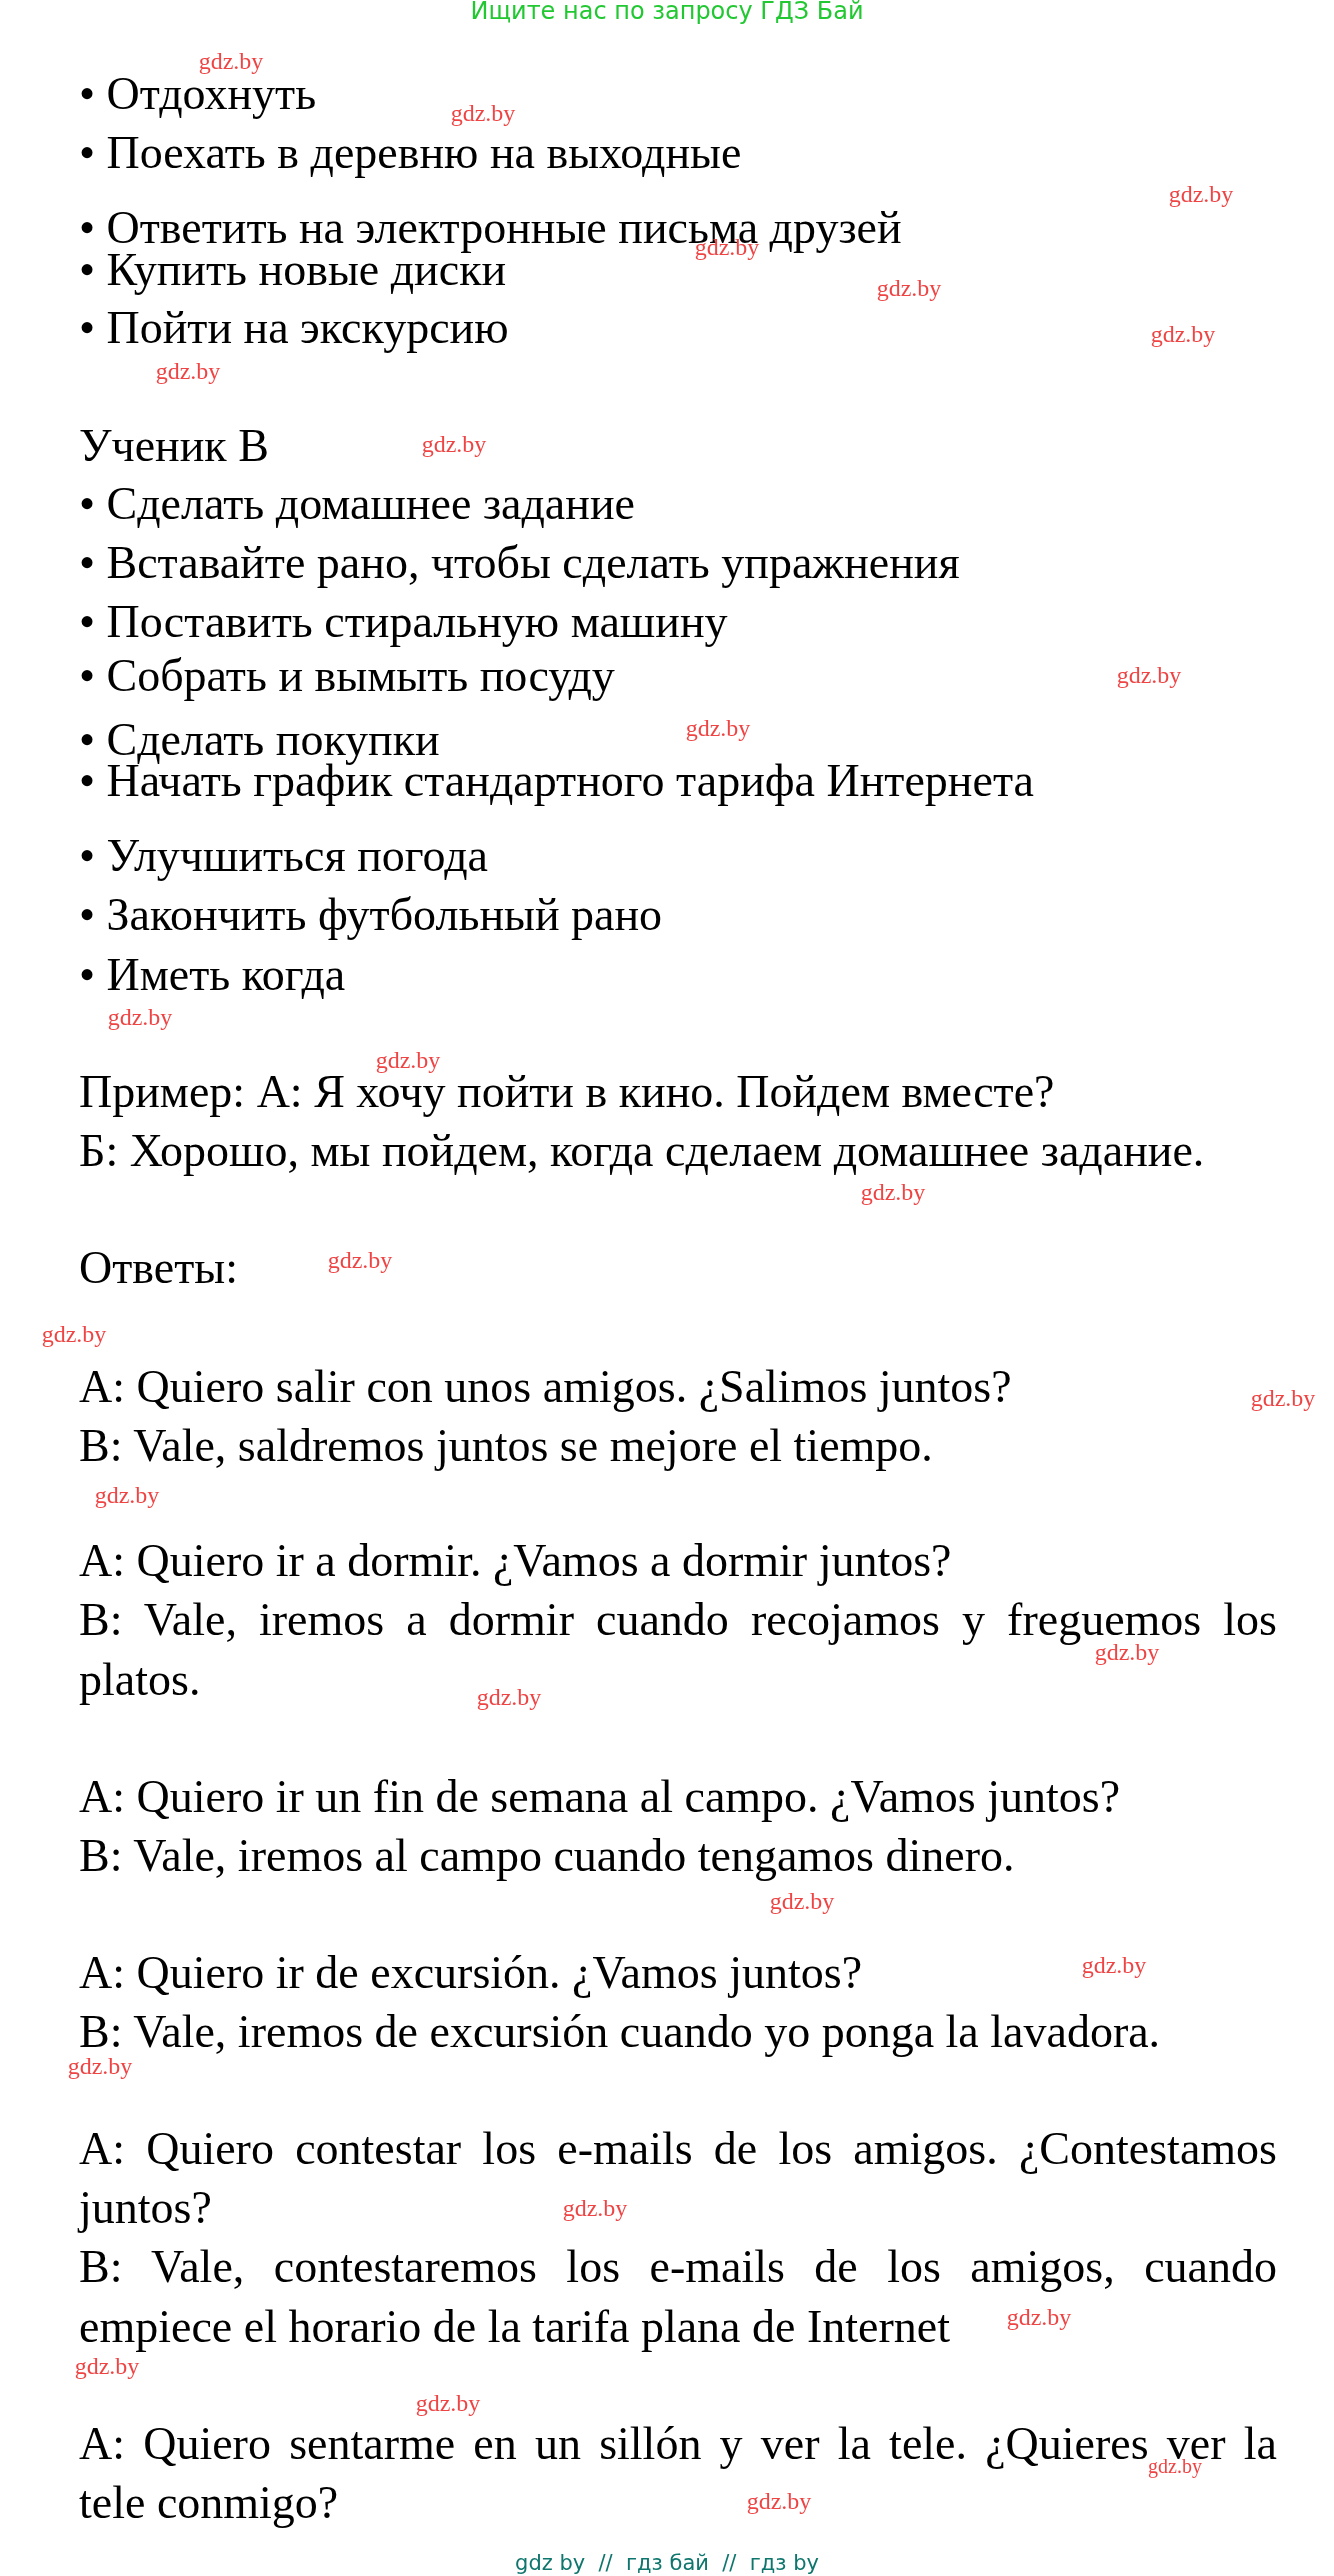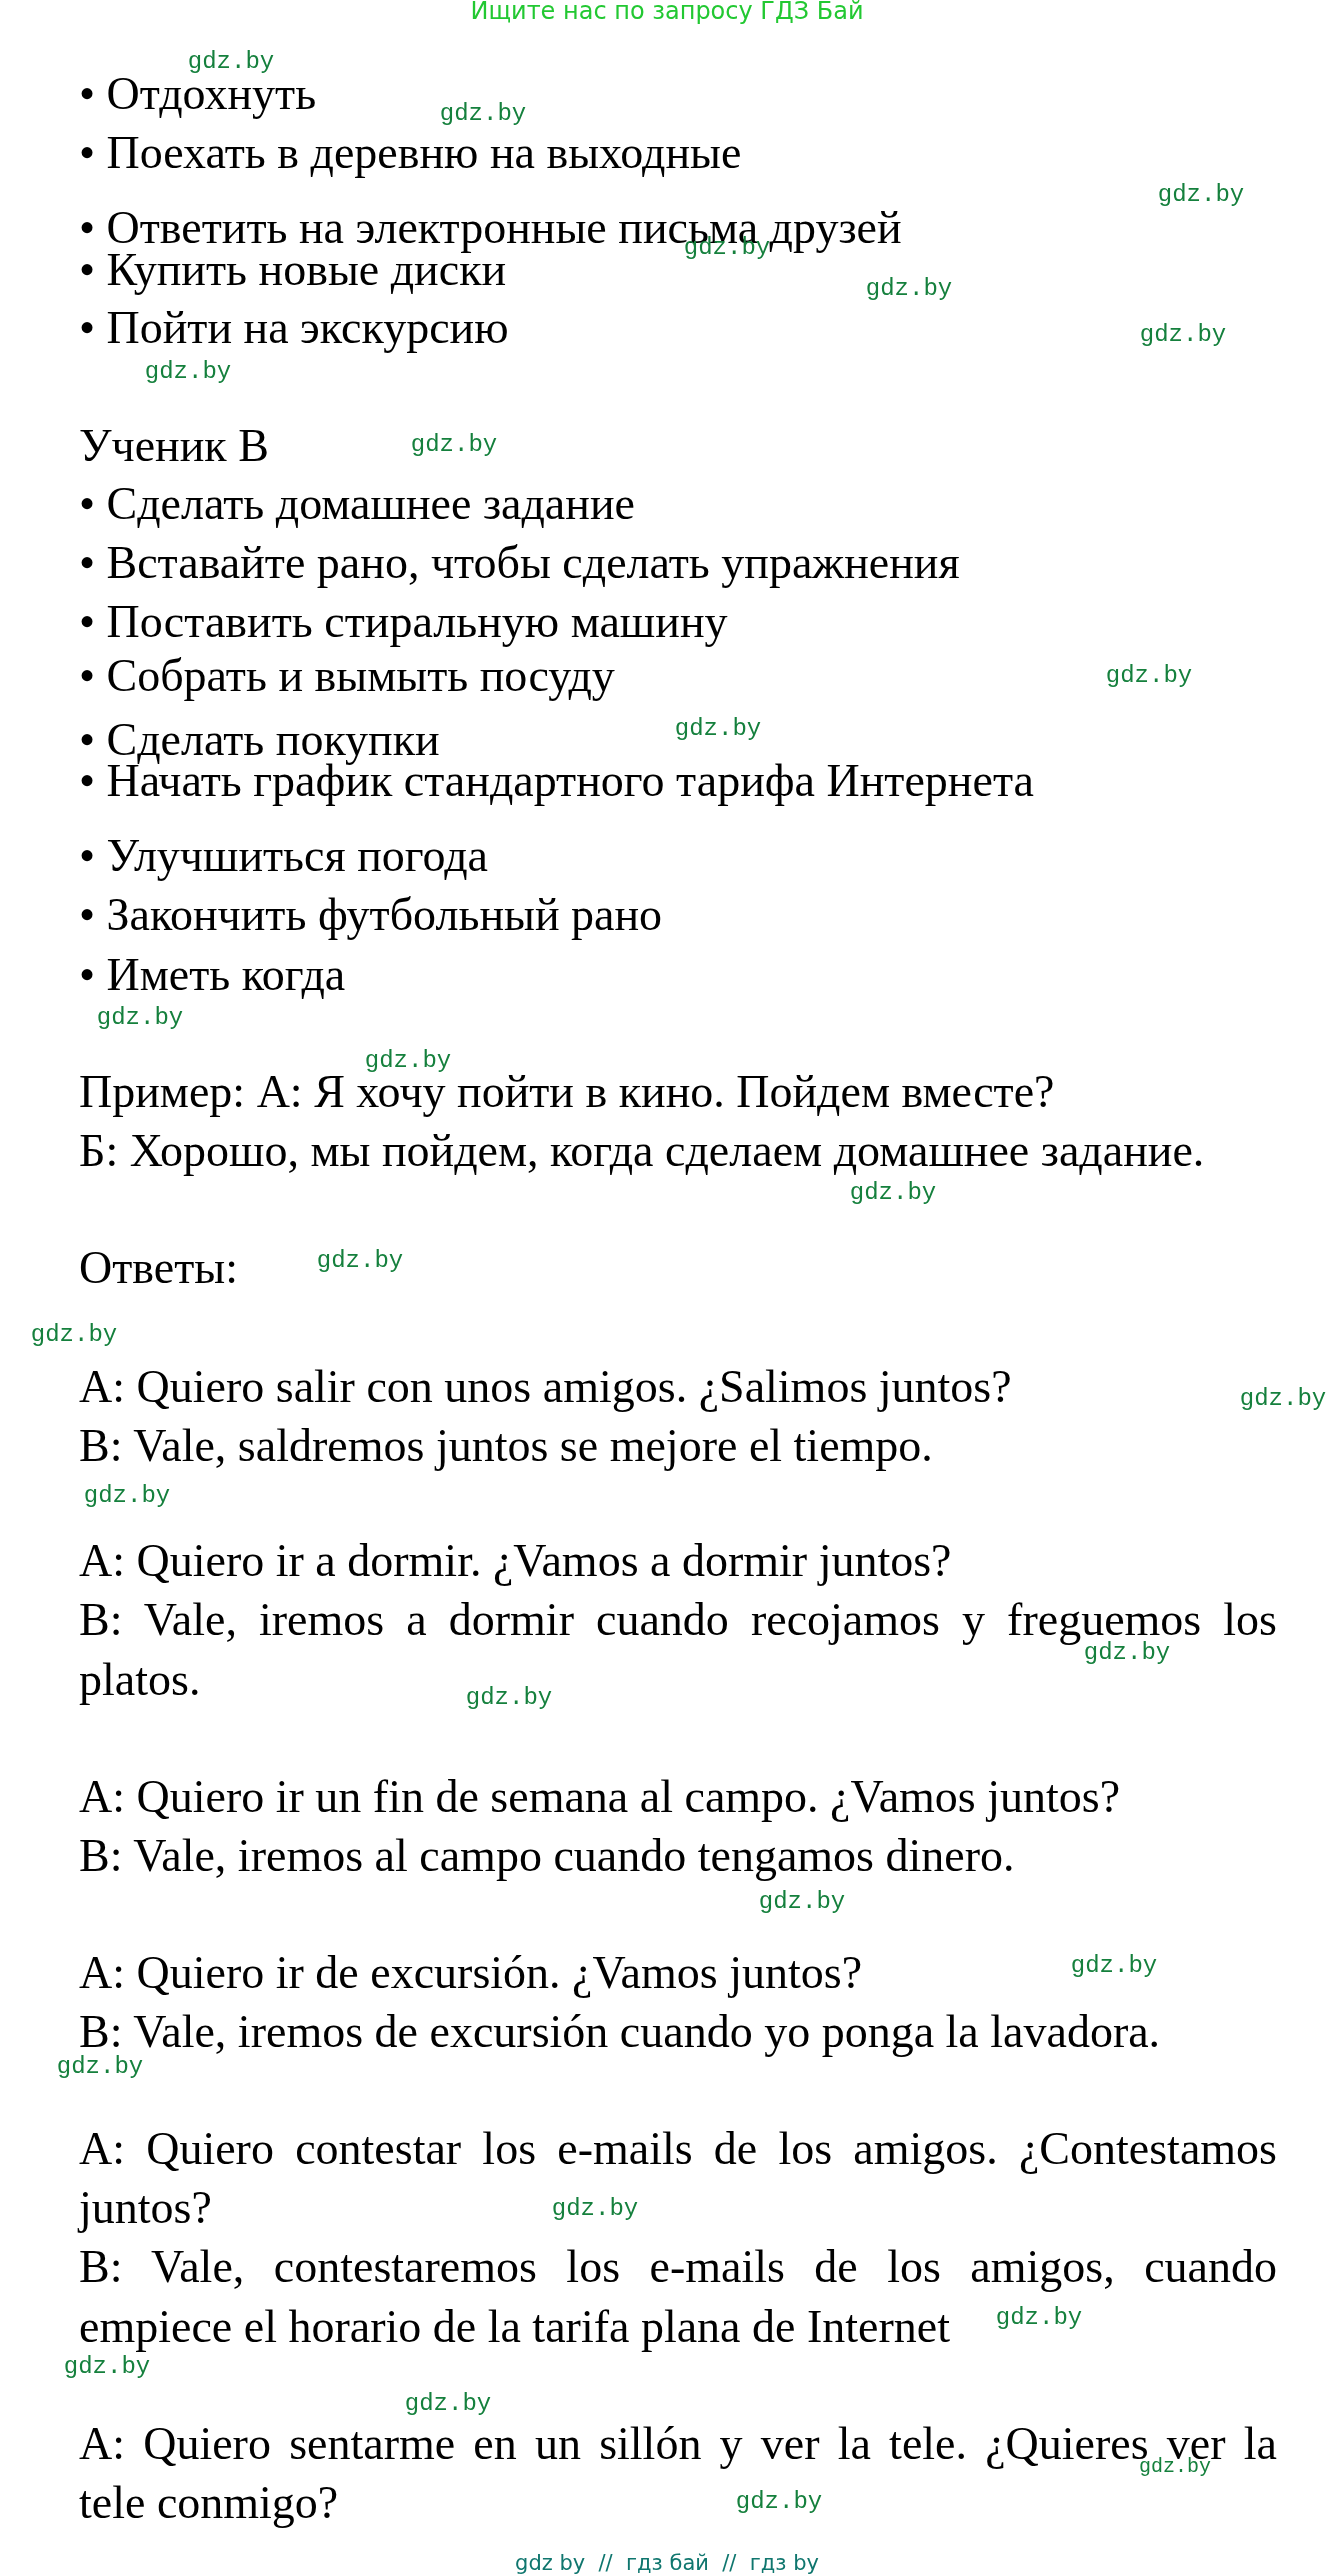--- a/index.html
+++ b/index.html
@@ -8,21 +8,21 @@
          font-family:"DejaVu Sans","Liberation Sans",sans-serif; font-size:24px; }
   .ftr { position:absolute; left:0; width:1334px; top:2550px; height:27.5px; line-height:27.5px; text-align:center;
          font-family:"DejaVu Sans","Liberation Sans",sans-serif; font-size:21px; white-space:pre; }
   .ln { position:absolute; left:79px; width:1198px; height:58px; line-height:58px; margin-top:-29px;
         font-family:"Liberation Serif","DejaVu Serif",serif; font-size:46px; color:#000; white-space:nowrap; }
   .ln.just { text-align:justify; text-align-last:justify; white-space:normal; overflow:hidden; }
   .bul { position:absolute; left:79px; height:58px; line-height:58px; margin-top:-29px;
          font-family:Liberation Serif, serif; font-size:46px; color:#000; white-space:nowrap; }
   .bul .dot { display:inline-block; width:27.5px; }
   .wm { position:absolute; transform:translate(-50%,-50%);
-        font-family:Liberation Mono, monospace; font-size:24px; color:#15803d; white-space:nowrap; }
+        font-family:Liberation Serif, serif; font-size:24px; color:#ef4444; white-space:nowrap; }
   .wm.sm { font-size:20px; }
 </style>
 </head>
 <body>
 
 <div class="hdr" style="color:#22c832">Ищите нас по запросу ГДЗ Бай</div>
 
 <div class="bul" style="top:94px"><span class="dot">•</span><span>Отдохнуть</span></div>
 <div class="bul" style="top:153px"><span class="dot">•</span><span>Поехать в деревню на выходные</span></div>
 <div class="bul" style="top:228px"><span class="dot">•</span><span>Ответить на электронные письма друзей</span></div>

